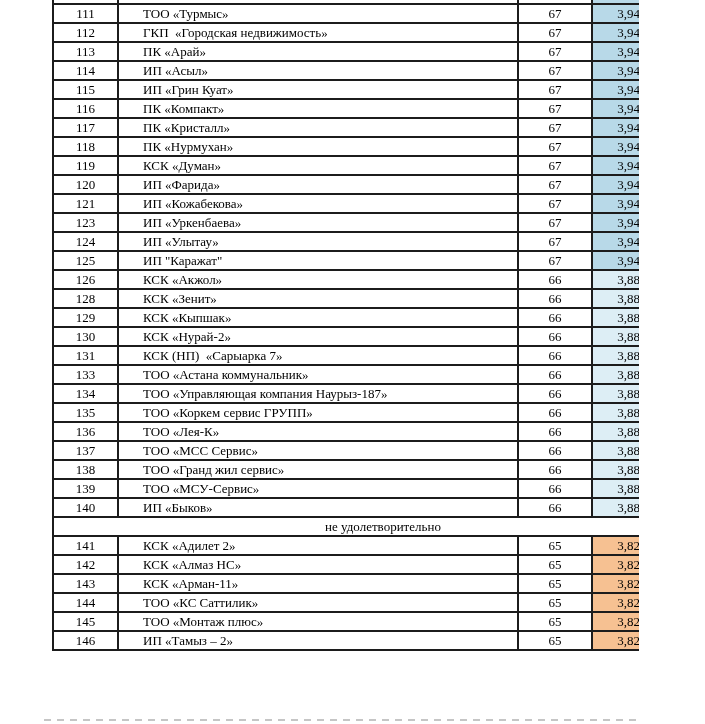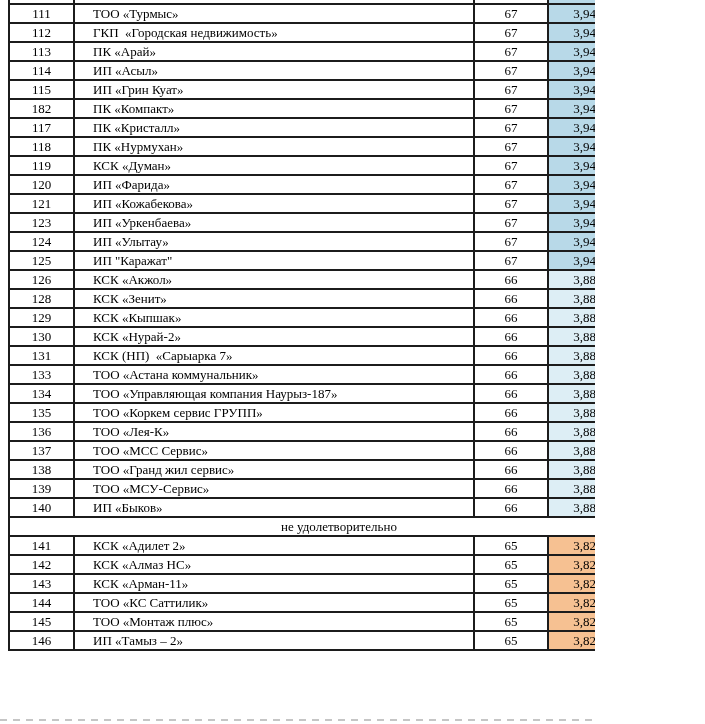--- a/index.html
+++ b/index.html
@@ -4,20 +4,21 @@
 <style>
   html, body { margin: 0; padding: 0; background: #ffffff; }
   .page {
     position: relative;
     width: 595px;
     height: 724px;
     background: #ffffff;
     overflow: hidden;
     font-family: "Liberation Serif", "DejaVu Serif", serif;
     color: #000000;
+    margin-left: 44px;
   }
   table.doc-table {
     position: absolute;
     left: 8px;
     top: 0;
     width: 612px;
     border-collapse: collapse;
     table-layout: fixed;
     font-size: 13px;
     line-height: 1;
@@ -28,21 +29,21 @@
     padding: 0;
     vertical-align: middle;
     overflow: hidden;
   }
   .col-num    { width: 65px;  }
   .col-name   { width: 400px; }
   .col-score  { width: 74px;  }
   .col-rating { width: 73px;  }
 
   td.cell-num    { text-align: center; }
-  td.cell-name   { text-align: left; padding-left: 18px; white-space: pre-wrap; }
+  td.cell-name   { text-align: left; padding-left: 24px; white-space: pre-wrap; }
   td.cell-score  { text-align: center; border-radius: 6px; }
   td.cell-rating { text-align: center; }
 
   tr.partial-row td { height: 3px; border-top: none; }
 
   td.section-cell { text-align: center; background: #ffffff; padding-left: 48px; }
 
   .artifact-line {
     position: absolute;
     left: 0;
@@ -105,21 +106,21 @@
     </tr>
 
     <tr>
       <td class="cell-num">115</td>
       <td class="cell-name">ИП «Грин Куат»</td>
       <td class="cell-score">67</td>
       <td class="cell-rating" style="background: rgb(184, 217, 232);">3,94</td>
     </tr>
 
     <tr>
-      <td class="cell-num">182</td>
+      <td class="cell-num">116</td>
       <td class="cell-name">ПК «Компакт»</td>
       <td class="cell-score">67</td>
       <td class="cell-rating" style="background: rgb(184, 217, 232);">3,94</td>
     </tr>
 
     <tr>
       <td class="cell-num">117</td>
       <td class="cell-name">ПК «Кристалл»</td>
       <td class="cell-score">67</td>
       <td class="cell-rating" style="background: rgb(184, 217, 232);">3,94</td>

